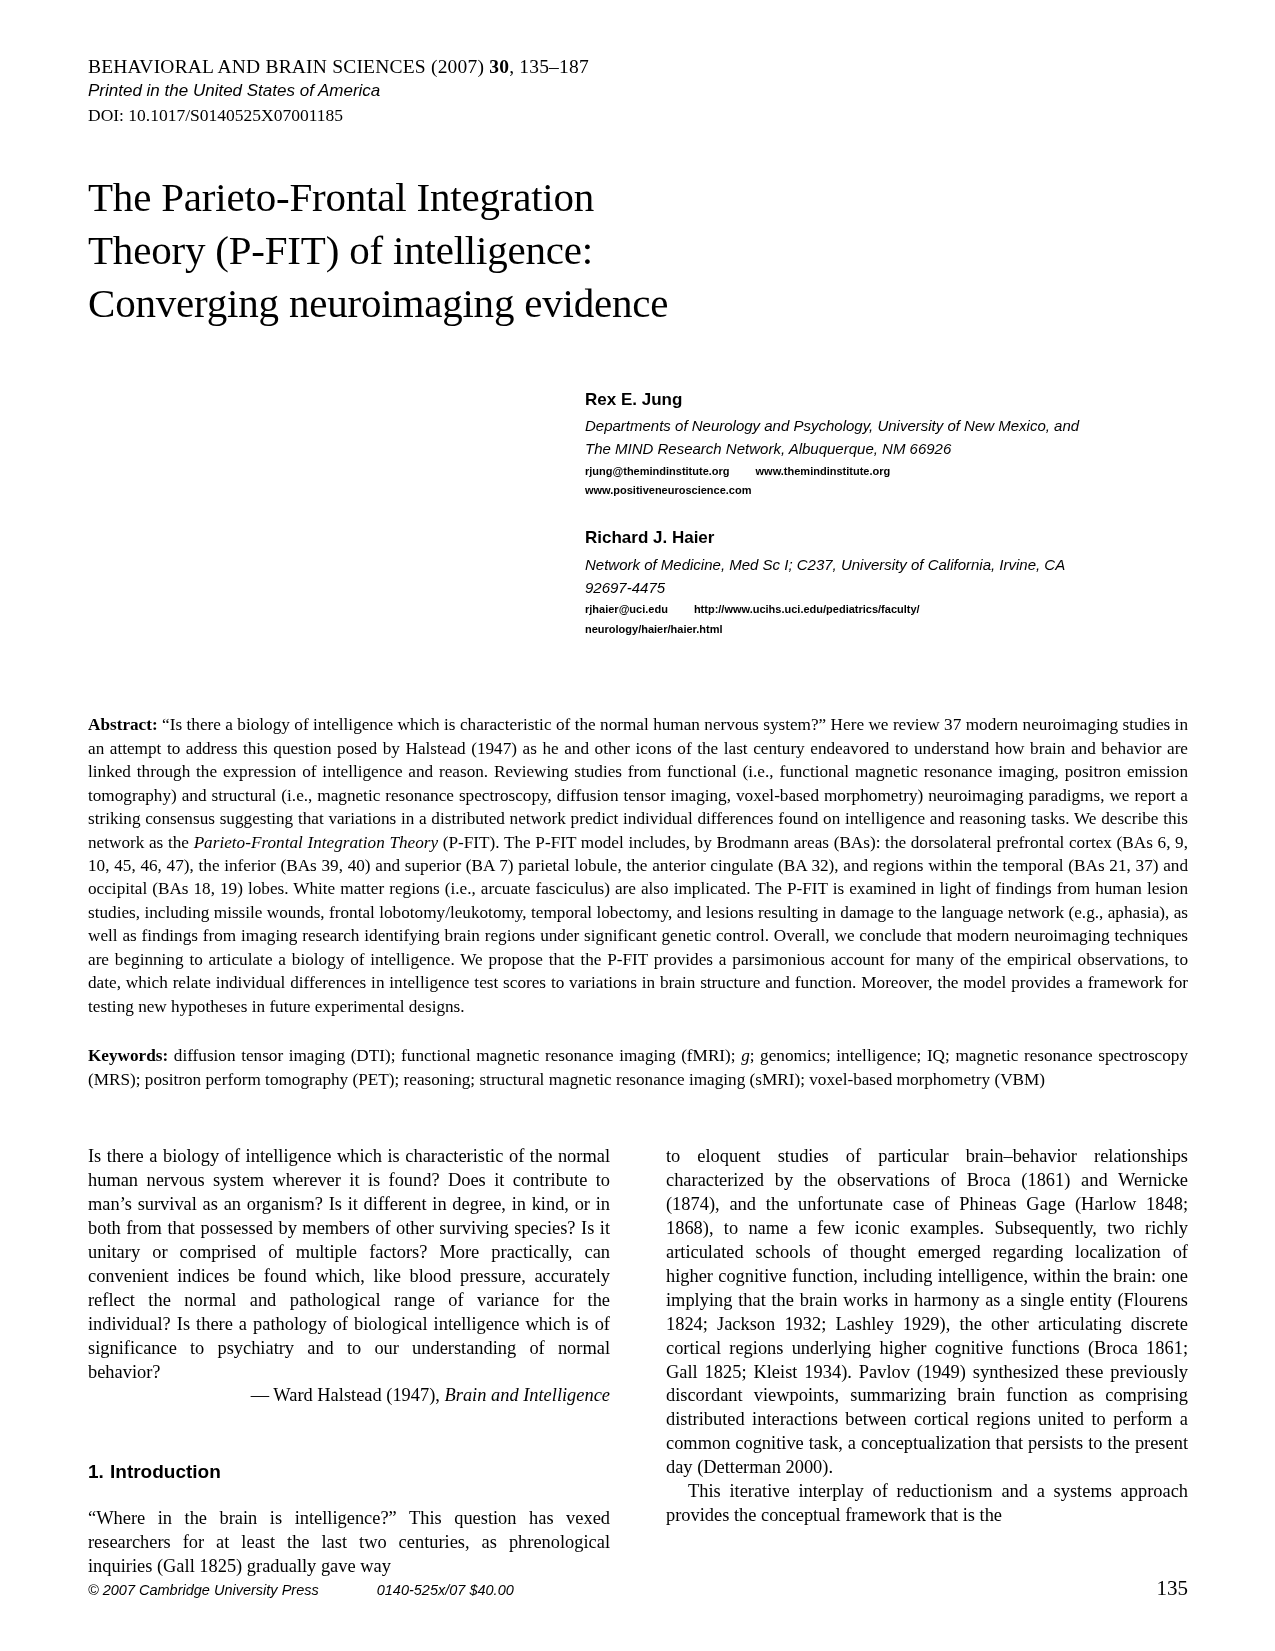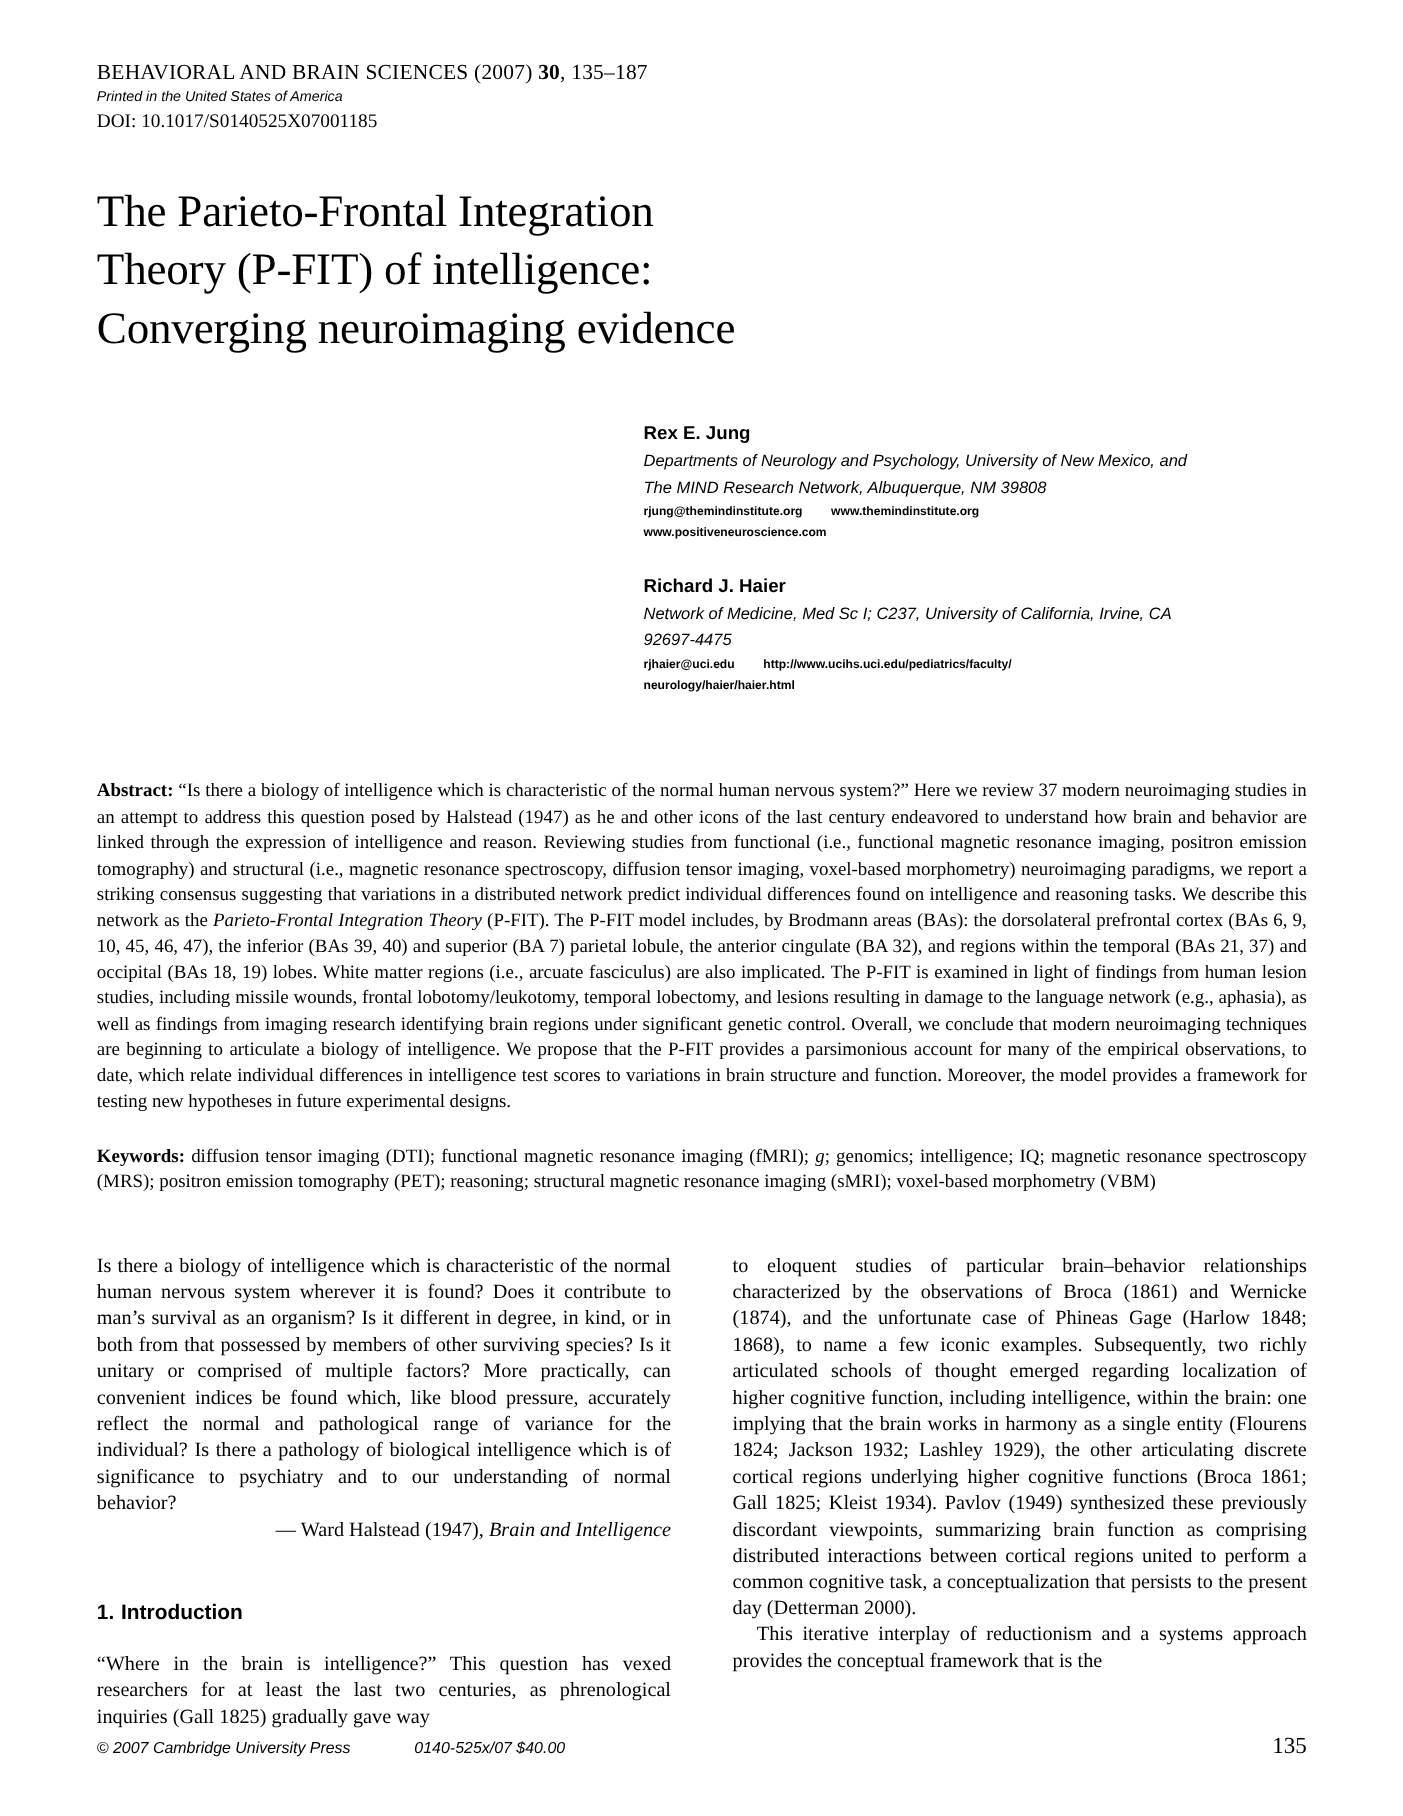--- a/index.html
+++ b/index.html
@@ -35,21 +35,21 @@
     font-family: "Liberation Serif", serif;
     font-size: 19.5px;
     letter-spacing: 0.2px;
     line-height: 1.15;
     white-space: nowrap;
   }
   .journal-line .jvol { font-weight: bold; }
   .printed-line {
     font-family: "Liberation Sans", sans-serif;
     font-style: italic;
-    font-size: 13px;
+    font-size: 17px;
     line-height: 1.45;
     margin-top: 1px;
   }
   .doi-line {
     font-family: "Liberation Serif", serif;
     font-size: 17.5px;
     line-height: 1.3;
     margin-top: 0px;
   }
 
@@ -186,38 +186,38 @@
       <span class="tline">The Parieto-Frontal Integration</span>
       <span class="tline">Theory (P-FIT) of intelligence:</span>
       <span class="tline">Converging neuroimaging evidence</span>
     </h1>
 
     <div class="authors">
 
       <div class="author-block">
         <div class="author-name">Rex E. Jung</div>
         <div class="author-affil">Departments of Neurology and Psychology, University of New Mexico, and</div>
-        <div class="author-affil">The MIND Research Network, Albuquerque, NM 39808</div>
+        <div class="author-affil">The MIND Research Network, Albuquerque, NM 66926</div>
         <div class="author-contact"><span>rjung@themindinstitute.org</span><span class="gap"></span><span>www.themindinstitute.org</span></div>
         <div class="author-contact"><span>www.positiveneuroscience.com</span></div>
       </div>
 
       <div class="author-block">
         <div class="author-name">Richard J. Haier</div>
         <div class="author-affil">Network of Medicine, Med Sc I; C237, University of California, Irvine, CA</div>
         <div class="author-affil">92697-4475</div>
         <div class="author-contact"><span>rjhaier@uci.edu</span><span class="gap"></span><span>http://www.ucihs.uci.edu/pediatrics/faculty/</span></div>
         <div class="author-contact"><span>neurology/haier/haier.html</span></div>
       </div>
 
     </div>
 
     <div class="abstract"><b>Abstract:</b><span> “Is there a biology of intelligence which is characteristic of the normal human nervous system?” Here we review 37 modern neuroimaging studies in an attempt to address this question posed by Halstead (1947) as he and other icons of the last century endeavored to understand how brain and behavior are linked through the expression of intelligence and reason. Reviewing studies from functional (i.e., functional magnetic resonance imaging, positron emission tomography) and structural (i.e., magnetic resonance spectroscopy, diffusion tensor imaging, voxel-based morphometry) neuroimaging paradigms, we report a striking consensus suggesting that variations in a distributed network predict individual differences found on intelligence and reasoning tasks. We describe this network as the </span><i>Parieto-Frontal Integration Theory</i><span> (P-FIT). The P-FIT model includes, by Brodmann areas (BAs): the dorsolateral prefrontal cortex (BAs 6, 9, 10, 45, 46, 47), the inferior (BAs 39, 40) and superior (BA 7) parietal lobule, the anterior cingulate (BA 32), and regions within the temporal (BAs 21, 37) and occipital (BAs 18, 19) lobes. White matter regions (i.e., arcuate fasciculus) are also implicated. The P-FIT is examined in light of findings from human lesion studies, including missile wounds, frontal lobotomy/leukotomy, temporal lobectomy, and lesions resulting in damage to the language network (e.g., aphasia), as well as findings from imaging research identifying brain regions under significant genetic control. Overall, we conclude that modern neuroimaging techniques are beginning to articulate a biology of intelligence. We propose that the P-FIT provides a parsimonious account for many of the empirical observations, to date, which relate individual differences in intelligence test scores to variations in brain structure and function. Moreover, the model provides a framework for testing new hypotheses in future experimental designs.</span></div>
 
-    <div class="keywords"><b>Keywords:</b><span> diffusion tensor imaging (DTI); functional magnetic resonance imaging (fMRI); </span><i>g</i><span>; genomics; intelligence; IQ; magnetic resonance spectroscopy (MRS); positron emission tomography (PET); reasoning; structural magnetic resonance imaging (sMRI); voxel-based morphometry (VBM)</span></div>
+    <div class="keywords"><b>Keywords:</b><span> diffusion tensor imaging (DTI); functional magnetic resonance imaging (fMRI); </span><i>g</i><span>; genomics; intelligence; IQ; magnetic resonance spectroscopy (MRS); positron perform tomography (PET); reasoning; structural magnetic resonance imaging (sMRI); voxel-based morphometry (VBM)</span></div>
 
     <div class="cols">
 
       <div class="col">
         <p>Is there a biology of intelligence which is characteristic of the normal human nervous system wherever it is found? Does it contribute to man’s survival as an organism? Is it different in degree, in kind, or in both from that possessed by members of other surviving species? Is it unitary or comprised of multiple factors? More practically, can convenient indices be found which, like blood pressure, accurately reflect the normal and pathological range of variance for the individual? Is there a pathology of biological intelligence which is of significance to psychiatry and to our understanding of normal behavior?</p>
         <p class="epigraph-attrib"><span>— Ward Halstead (1947), </span><i>Brain and Intelligence</i></p>
 
         <div class="section-head"><span class="num">1.</span><span>Introduction</span></div>
 
         <p>“Where in the brain is intelligence?” This question has vexed researchers for at least the last two centuries, as phrenological inquiries (Gall 1825) gradually gave way</p>

